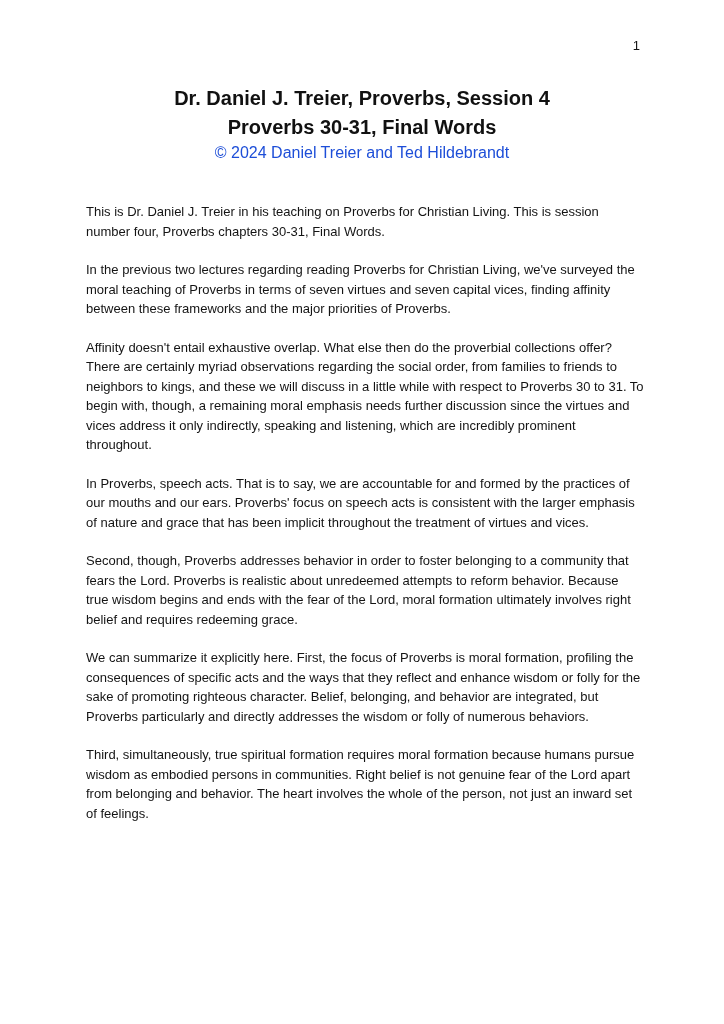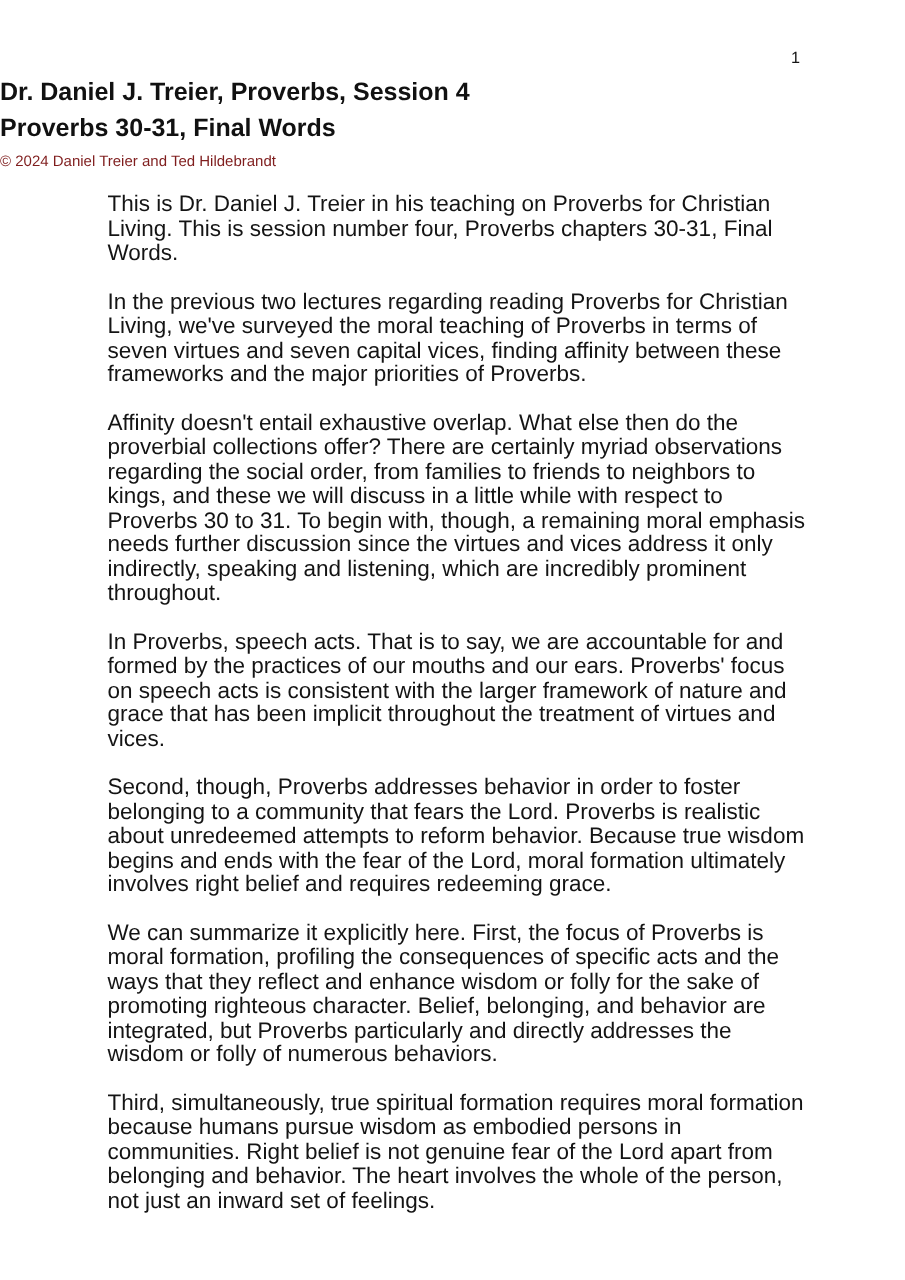--- a/index.html
+++ b/index.html
@@ -18,38 +18,39 @@
     overflow: hidden;
   }
   .page-number {
     position: absolute;
     top: 38px;
     right: 84px;
     font-size: 13px;
     color: #141414;
   }
   .header-block {
-    padding-top: 60px;
+    padding-top: 84px;
+    text-align: center;
   }
   .title-line {
     font-size: 20px;
     font-weight: bold;
     line-height: 29px;
     color: #111111;
   }
   .copyright-line {
-    font-size: 12px;
+    font-size: 16px;
     line-height: 18px;
     margin-top: 2px;
-    color: #7f1d1d;
+    color: #1d4ed8;
   }
   .body-block {
-    margin: 16px auto 0 86px;
+    margin: 40px auto 0 86px;
     width: 558px;
-    font-size: 18px;
+    font-size: 13px;
     line-height: 19.5px;
     text-align: left;
   }
   .body-block p {
     margin: 0 0 19px 0;
   }
 </style>
 </head>
 <body>
 
@@ -60,19 +61,19 @@
   <div class="header-block">
     <div class="title-line">Dr. Daniel J. Treier, Proverbs, Session 4</div>
     <div class="title-line">Proverbs 30-31, Final Words</div>
     <div class="copyright-line">© 2024 Daniel Treier and Ted Hildebrandt</div>
   </div>
 
   <div class="body-block">
     <p>This is Dr. Daniel J. Treier in his teaching on Proverbs for Christian Living. This is session number four, Proverbs chapters 30-31, Final Words.</p>
     <p>In the previous two lectures regarding reading Proverbs for Christian Living, we've surveyed the moral teaching of Proverbs in terms of seven virtues and seven capital vices, finding affinity between these frameworks and the major priorities of Proverbs.</p>
     <p>Affinity doesn't entail exhaustive overlap. What else then do the proverbial collections offer? There are certainly myriad observations regarding the social order, from families to friends to neighbors to kings, and these we will discuss in a little while with respect to Proverbs 30 to 31. To begin with, though, a remaining moral emphasis needs further discussion since the virtues and vices address it only indirectly, speaking and listening, which are incredibly prominent throughout.</p>
-    <p>In Proverbs, speech acts. That is to say, we are accountable for and formed by the practices of our mouths and our ears. Proverbs' focus on speech acts is consistent with the larger framework of nature and grace that has been implicit throughout the treatment of virtues and vices.</p>
+    <p>In Proverbs, speech acts. That is to say, we are accountable for and formed by the practices of our mouths and our ears. Proverbs' focus on speech acts is consistent with the larger emphasis of nature and grace that has been implicit throughout the treatment of virtues and vices.</p>
     <p>Second, though, Proverbs addresses behavior in order to foster belonging to a community that fears the Lord. Proverbs is realistic about unredeemed attempts to reform behavior. Because true wisdom begins and ends with the fear of the Lord, moral formation ultimately involves right belief and requires redeeming grace.</p>
     <p>We can summarize it explicitly here. First, the focus of Proverbs is moral formation, profiling the consequences of specific acts and the ways that they reflect and enhance wisdom or folly for the sake of promoting righteous character. Belief, belonging, and behavior are integrated, but Proverbs particularly and directly addresses the wisdom or folly of numerous behaviors.</p>
     <p>Third, simultaneously, true spiritual formation requires moral formation because humans pursue wisdom as embodied persons in communities. Right belief is not genuine fear of the Lord apart from belonging and behavior. The heart involves the whole of the person, not just an inward set of feelings.</p>
   </div>
 
 </div>
 
 </body></html>

